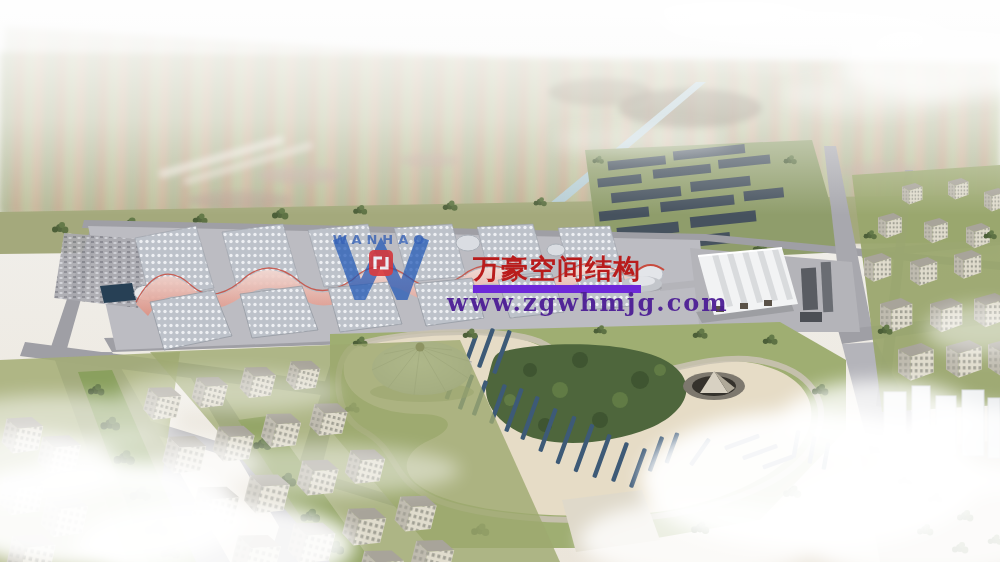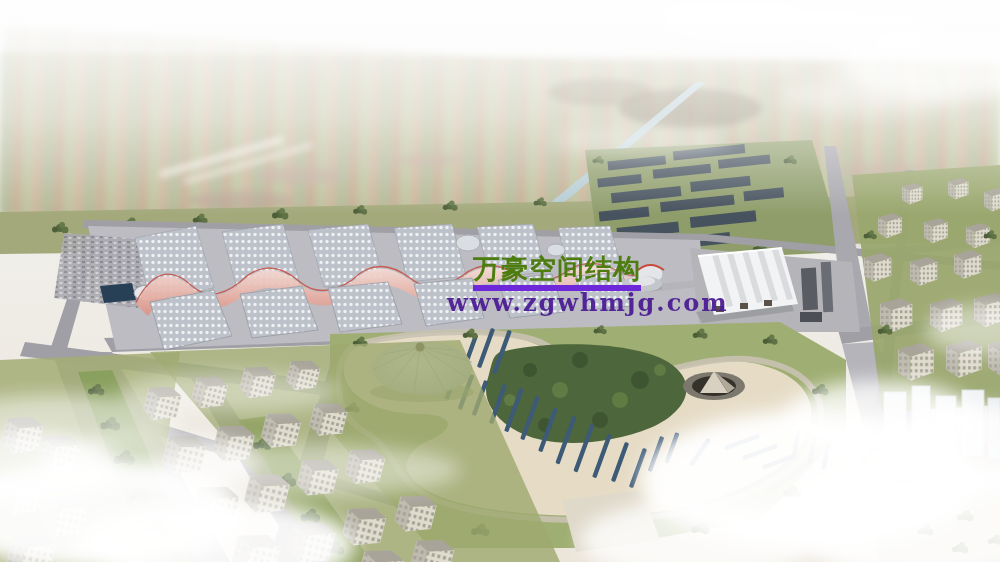--- a/index.html
+++ b/index.html
@@ -1,22 +1,22 @@
 <!DOCTYPE html>
 <html><head>
 <meta charset="utf-8">
 <style>
   html,body{margin:0;padding:0;background:#dcdcdc;font-family:"DejaVu Sans",sans-serif;}
   .stage{position:relative;width:1000px;height:562px;overflow:hidden;background:#f3f4f4;}
   .stage svg{position:absolute;left:0;top:0;}
   .wm{position:absolute;z-index:50;}
   .wm-logo{left:333px;top:236px;width:96px;height:84px;display:flex;flex-direction:column;align-items:center;opacity:.88;}
   .wm-logo-word{font-size:13px;font-weight:bold;letter-spacing:5px;color:#2353b2;opacity:.8;margin-top:-4px;white-space:nowrap;}
-  .wm-title{left:473px;top:254px;font-size:27px;line-height:1.1;font-weight:bold;letter-spacing:1px;color:#4d7c0f;
-            border-bottom:6px solid #6d28d9;padding-bottom:1px;white-space:nowrap;font-family:"DejaVu Sans",sans-serif;}
+  .wm-title{left:473px;top:254px;font-size:27px;line-height:1.1;font-weight:bold;letter-spacing:1px;color:#b91c1c;
+            border-bottom:8px solid #6d28d9;padding-bottom:1px;white-space:nowrap;font-family:"DejaVu Sans",sans-serif;}
   .wm-url{left:447px;top:288px;font-size:24px;font-weight:bold;letter-spacing:2px;color:#4c1d95;opacity:.95;
           white-space:nowrap;font-family:"DejaVu Serif",serif;}
 </style>
 </head>
 <body>
 
 <div class="stage">
 <svg width="1000" height="562" viewBox="0 0 1000 562">
   <defs>
     <linearGradient id="skyG" x1="0" y1="0" x2="0" y2="1">
@@ -398,15 +398,26 @@
         <ellipse cx="985" cy="330" rx="60" ry="25" opacity=".5"></ellipse>
     <ellipse cx="800" cy="25" rx="140" ry="22" opacity=".6"></ellipse>
         <ellipse cx="950" cy="65" rx="110" ry="35" opacity=".65"></ellipse>
     <ellipse cx="700" cy="8" rx="100" ry="15" opacity=".5"></ellipse>
         <ellipse cx="870" cy="95" rx="90" ry="18" opacity=".4"></ellipse>
     <ellipse cx="560" cy="10" rx="80" ry="12" opacity=".4"></ellipse>
         <ellipse cx="640" cy="140" rx="90" ry="14" opacity=".35"></ellipse>
   </g>
 </svg>
 
+<div class="wm wm-logo">
+  <svg width="96" height="64" viewBox="0 0 96 64">
+    <path d="M6,2 L27,60 L48,16 L69,60 L90,2" fill="none" stroke="#1d55b6" stroke-width="13" opacity=".82"></path>
+    <g opacity=".92">
+      <rect x="36" y="14" width="24" height="26" rx="5" fill="#d6272c"></rect>
+      <path d="M42,33 V22 h7" fill="none" stroke="#ffffff" stroke-width="3.2"></path>
+      <path d="M54,21 V32 h-7" fill="none" stroke="#ffffff" stroke-width="3.2"></path>
+    </g>
+  </svg>
+  <div class="wm-logo-word">WANHAO</div>
+</div>
 <div class="wm wm-title">万豪空间结构</div>
 <div class="wm wm-url">www.zgwhmjg.com</div>
 </div>
 
 </body></html>

